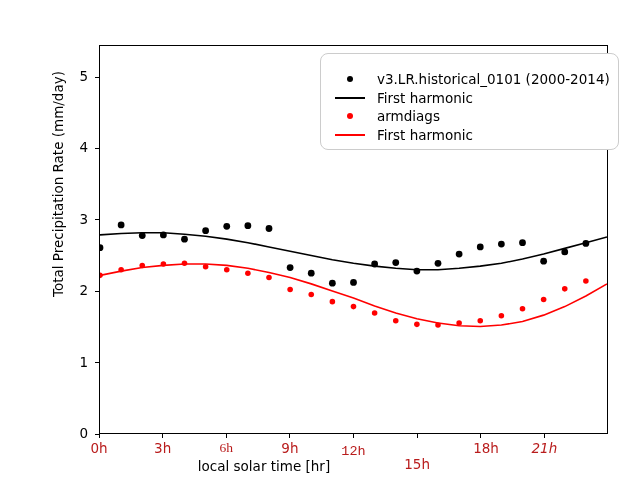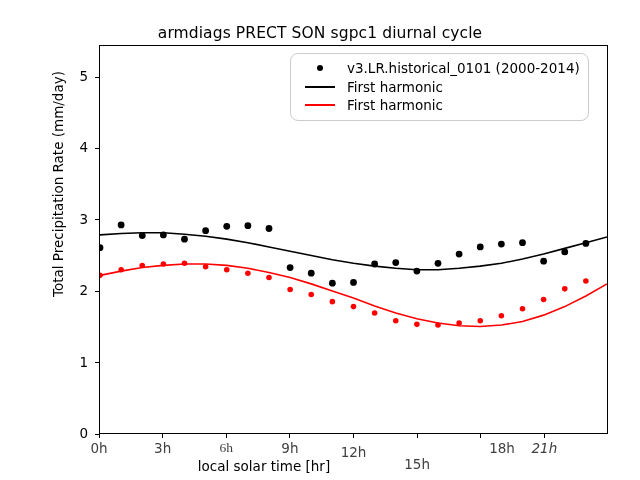--- a/index.html
+++ b/index.html
@@ -5,41 +5,40 @@
   html,body{margin:0;padding:0;}
   body{width:640px;height:480px;background:#ffffff;
        font-family:"DejaVu Sans",sans-serif;overflow:hidden;}
   #fig{position:relative;width:640px;height:480px;}
   #title{position:absolute;left:0;top:24px;width:640px;text-align:center;
          font-size:15.5px;color:#000;letter-spacing:0.1px;}
   #plot{position:absolute;left:99px;top:45px;width:509px;height:389px;
         border:1.1px solid #000;box-sizing:border-box;background:#fff;}
   #svgwrap{position:absolute;left:0;top:0;width:100%;height:100%;}
   .ytick-label{position:absolute;text-align:right;width:40px;font-size:13.5px;color:#000;}
-  .xtick-label{position:absolute;text-align:center;width:44px;font-size:13.5px;color:#404040;}
+  .xtick-label{position:absolute;text-align:center;width:44px;font-size:13.5px;color:#b91c1c;}
   .tickmark-y{position:absolute;width:4px;height:1.1px;background:#000;left:95px;}
   .tickmark-x{position:absolute;height:4px;width:1.1px;background:#000;top:434px;}
   #ylabel{position:absolute;left:-142px;top:176px;width:400px;text-align:center;
           font-size:13.5px;color:#000;transform:rotate(-90deg);}
   #xlabel{position:absolute;left:0;top:458px;width:528px;text-align:center;
           font-size:13.5px;color:#000;}
-  #legend{position:absolute;left:290px;top:53px;background:#fff;
-          border:1px solid #cccccc;border-radius:8px;padding:5px 8px 5px 6px;}
+  #legend{position:absolute;left:320px;top:53px;background:#fff;
+          border:1px solid #cccccc;border-radius:8px;padding:16px 8px 5px 6px;}
   .leg-row{display:flex;align-items:center;height:18.5px;}
   .leg-key{width:46px;display:flex;align-items:center;justify-content:center;}
   .leg-dot{width:6px;height:6px;border-radius:50%;}
   .leg-line{width:30px;height:2px;}
   .leg-txt{font-size:13.5px;color:#000;white-space:nowrap;padding-left:4px;}
 </style>
 </head>
 <body>
 
 <div id="fig">
 
-  <div id="title">armdiags PRECT SON sgpc1 diurnal cycle</div>
 
   <div id="ylabel">Total Precipitation Rate (mm/day)</div>
   <div id="xlabel">local solar time [hr]</div>
 
   <div id="ytickmarks">
       <div class="tickmark-y" style="top: 433.5px;"></div>
       <div class="tickmark-y" style="top: 362.124px;"></div>
       <div class="tickmark-y" style="top: 290.748px;"></div>
       <div class="tickmark-y" style="top: 219.372px;"></div>
       <div class="tickmark-y" style="top: 147.995px;"></div>
@@ -61,23 +60,23 @@
       <div class="tickmark-x" style="left: 353px;"></div>
       <div class="tickmark-x" style="left: 416.625px;"></div>
       <div class="tickmark-x" style="left: 480.25px;"></div>
       <div class="tickmark-x" style="left: 543.875px;"></div>
     </div>
   <div id="xticklabels">
       <div class="xtick-label" style="left: 77px; top: 440px;">0h</div>
       <div class="xtick-label" style="left: 140.625px; top: 440px;">3h</div>
       <div class="xtick-label" style="left: 204.25px; top: 440px; font-family: Liberation Serif, serif;">6h</div>
       <div class="xtick-label" style="left: 267.875px; top: 440px;">9h</div>
-      <div class="xtick-label" style="left: 331.5px; top: 444px;">12h</div>
+      <div class="xtick-label" style="left: 331.5px; top: 444px; font-family: Liberation Mono, monospace;">12h</div>
       <div class="xtick-label" style="left: 395.125px; top: 440px; margin-top: 16px;">15h</div>
-      <div class="xtick-label" style="left: 480px; top: 440px;">18h</div>
+      <div class="xtick-label" style="left: 464px; top: 440px;">18h</div>
       <div class="xtick-label" style="left: 522.375px; top: 440px; font-style: italic;">21h</div>
     </div>
 
   <div id="plot">
     <svg id="svgwrap" viewBox="0 0 509 389" preserveAspectRatio="none">
         <g>
           <circle cx="0.00" cy="202.71" r="3.4" fill="#000000"></circle>
           <circle cx="21.21" cy="179.87" r="3.4" fill="#000000"></circle>
           <circle cx="42.42" cy="190.57" r="3.4" fill="#000000"></circle>
           <circle cx="63.63" cy="189.86" r="3.4" fill="#000000"></circle>
@@ -141,19 +140,25 @@
         <div class="leg-txt">v3.LR.historical_0101 (2000-2014)</div>
       </div>
       <div class="leg-row">
         <div class="leg-key">
           <div class="leg-line" style="background: rgb(0, 0, 0);"></div>
         </div>
         <div class="leg-txt">First harmonic</div>
       </div>
       <div class="leg-row">
         <div class="leg-key">
+          <div class="leg-dot" style="background: rgb(255, 0, 0);"></div>
+        </div>
+        <div class="leg-txt">armdiags</div>
+      </div>
+      <div class="leg-row">
+        <div class="leg-key">
           <div class="leg-line" style="background: rgb(255, 0, 0);"></div>
         </div>
         <div class="leg-txt">First harmonic</div>
       </div>
     </div>
 
 </div>
 
 </body></html>

